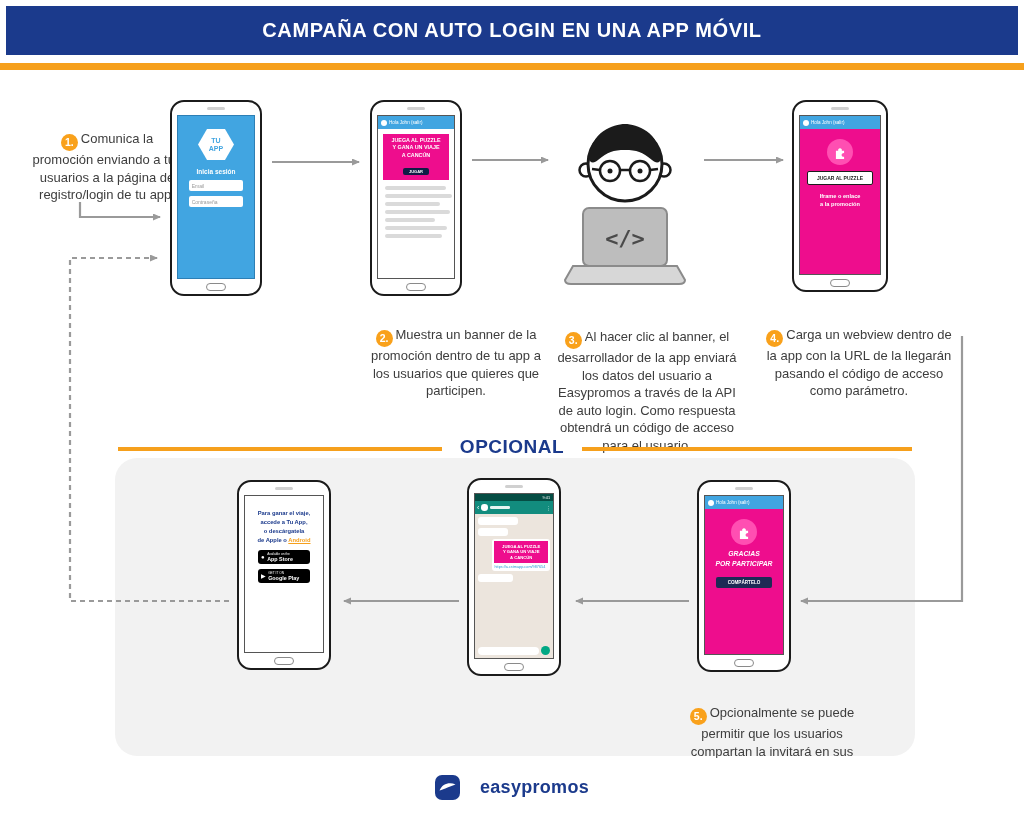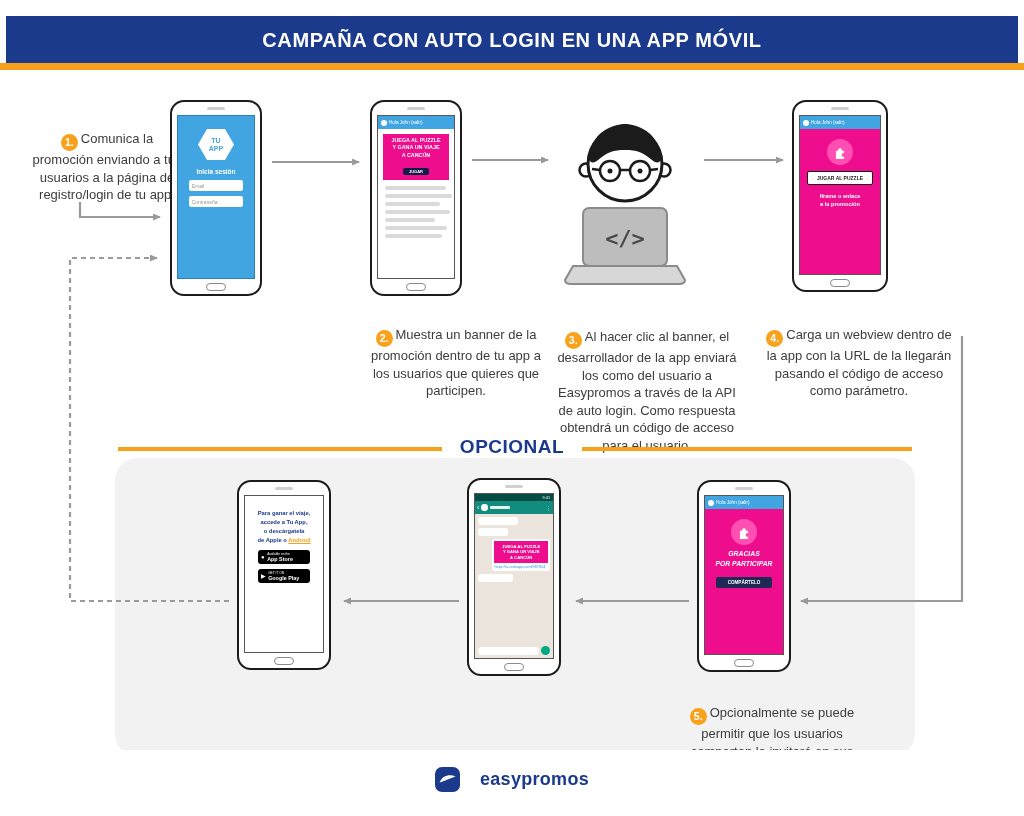--- a/index.html
+++ b/index.html
@@ -1,19 +1,19 @@
 <!DOCTYPE html>
 <html><head>
 <meta charset="utf-8">
 <style>
   html,body{margin:0;padding:0;background:#fff;font-family:"Liberation Sans",sans-serif;}
   .canvas{position:relative;width:1024px;height:816px;background:#fff;overflow:hidden;}
 
   
-  .topbar{position:absolute;top:16px;left:6px;right:6px;height:49px;background:#1b3a8c;display:flex;align-items:center;justify-content:center;}
+  .topbar{position:absolute;top:6px;left:6px;right:6px;height:49px;background:#1b3a8c;display:flex;align-items:center;justify-content:center;}
   .title{color:#fff;font-weight:bold;font-size:20px;letter-spacing:.6px;}
   .orange-rule{position:absolute;top:63px;left:0;width:100%;height:7px;background:#f6a01c;}
 
   
   .graybox{position:absolute;left:115px;top:458px;width:800px;height:298px;background:#f2f2f2;border-radius:22px;z-index:0;}
   .opcional{position:absolute;top:436px;left:0;width:100%;text-align:center;color:#1b3a8c;font-weight:bold;font-size:19px;letter-spacing:.5px;z-index:2;}
   .flank{position:absolute;top:447px;height:3.5px;background:#f6a01c;z-index:2;}
   .flank.l{left:118px;width:324px;}
   .flank.r{left:582px;width:330px;}
 
@@ -95,21 +95,21 @@
   .android{color:#f6a01c;text-decoration:underline;}
   .badge{width:52px;margin:5px auto 0;background:#000;color:#fff;border-radius:3px;padding:2px 3px;display:flex;align-items:center;gap:2.5px;text-align:left;box-sizing:border-box;}
   .glyph{font-size:6px;line-height:1;}
   .sm{font-size:3.2px;line-height:1.25;display:block;}
   .bg{font-size:5.4px;font-weight:bold;line-height:1.15;display:block;}
 
   
   .dev{position:absolute;left:553px;top:106px;width:144px;height:188px;z-index:2;}
 
   
-  .footer{position:absolute;left:0;right:0;bottom:8px;height:58px;display:flex;align-items:center;justify-content:center;gap:20px;background:#fff;z-index:2;}
+  .footer{position:absolute;left:0;right:0;bottom:0;height:58px;display:flex;align-items:center;justify-content:center;gap:20px;background:#fff;z-index:2;}
   .brand{color:#1b3a8c;font-weight:bold;font-size:18px;letter-spacing:.3px;}
 </style>
 </head>
 <body>
 
 <div class="canvas">
 
   <div class="topbar">
     <div class="title">CAMPAÑA CON AUTO LOGIN EN UNA APP MÓVIL</div>
   </div>
@@ -126,21 +126,21 @@
     <path class="flow" d="M472 160 L548 160"></path>
     <path class="flow" d="M704 160 L783 160"></path>
     <path class="flow" d="M962 336 L962 601 L801 601"></path>
     <path class="flow" d="M689 601 L576 601"></path>
     <path class="flow" d="M459 601 L344 601"></path>
     <path class="flow dashed" d="M229 601 L70 601 L70 258 L157 258"></path>
   </svg>
 
   <p class="step step1"><span class="num">1.</span><span>Comunica la promoción enviando a tus usuarios a la página de registro/login de tu app.</span></p>
   <p class="step step2"><span class="num">2.</span><span>Muestra un banner de la promoción dentro de tu app a los usuarios que quieres que participen.</span></p>
-  <p class="step step3"><span class="num">3.</span><span>Al hacer clic al banner, el desarrollador de la app enviará los como del usuario a Easypromos a través de la API de auto login. Como respuesta obtendrá un código de acceso para el usuario.</span></p>
+  <p class="step step3"><span class="num">3.</span><span>Al hacer clic al banner, el desarrollador de la app enviará los datos del usuario a Easypromos a través de la API de auto login. Como respuesta obtendrá un código de acceso para el usuario.</span></p>
   <p class="step step4"><span class="num">4.</span><span>Carga un webview dentro de la app con la URL de la llegarán pasando el código de acceso como parámetro.</span></p>
   <p class="step step5"><span class="num">5.</span><span>Opcionalmente se puede permitir que los usuarios compartan la invitará en sus redes sociales.</span></p>
 
   <div class="phone phone1">
     <div class="speaker"></div>
     <div class="screen p1screen">
       <div class="hex">
           <span>TU
 APP</span>
         </div>

